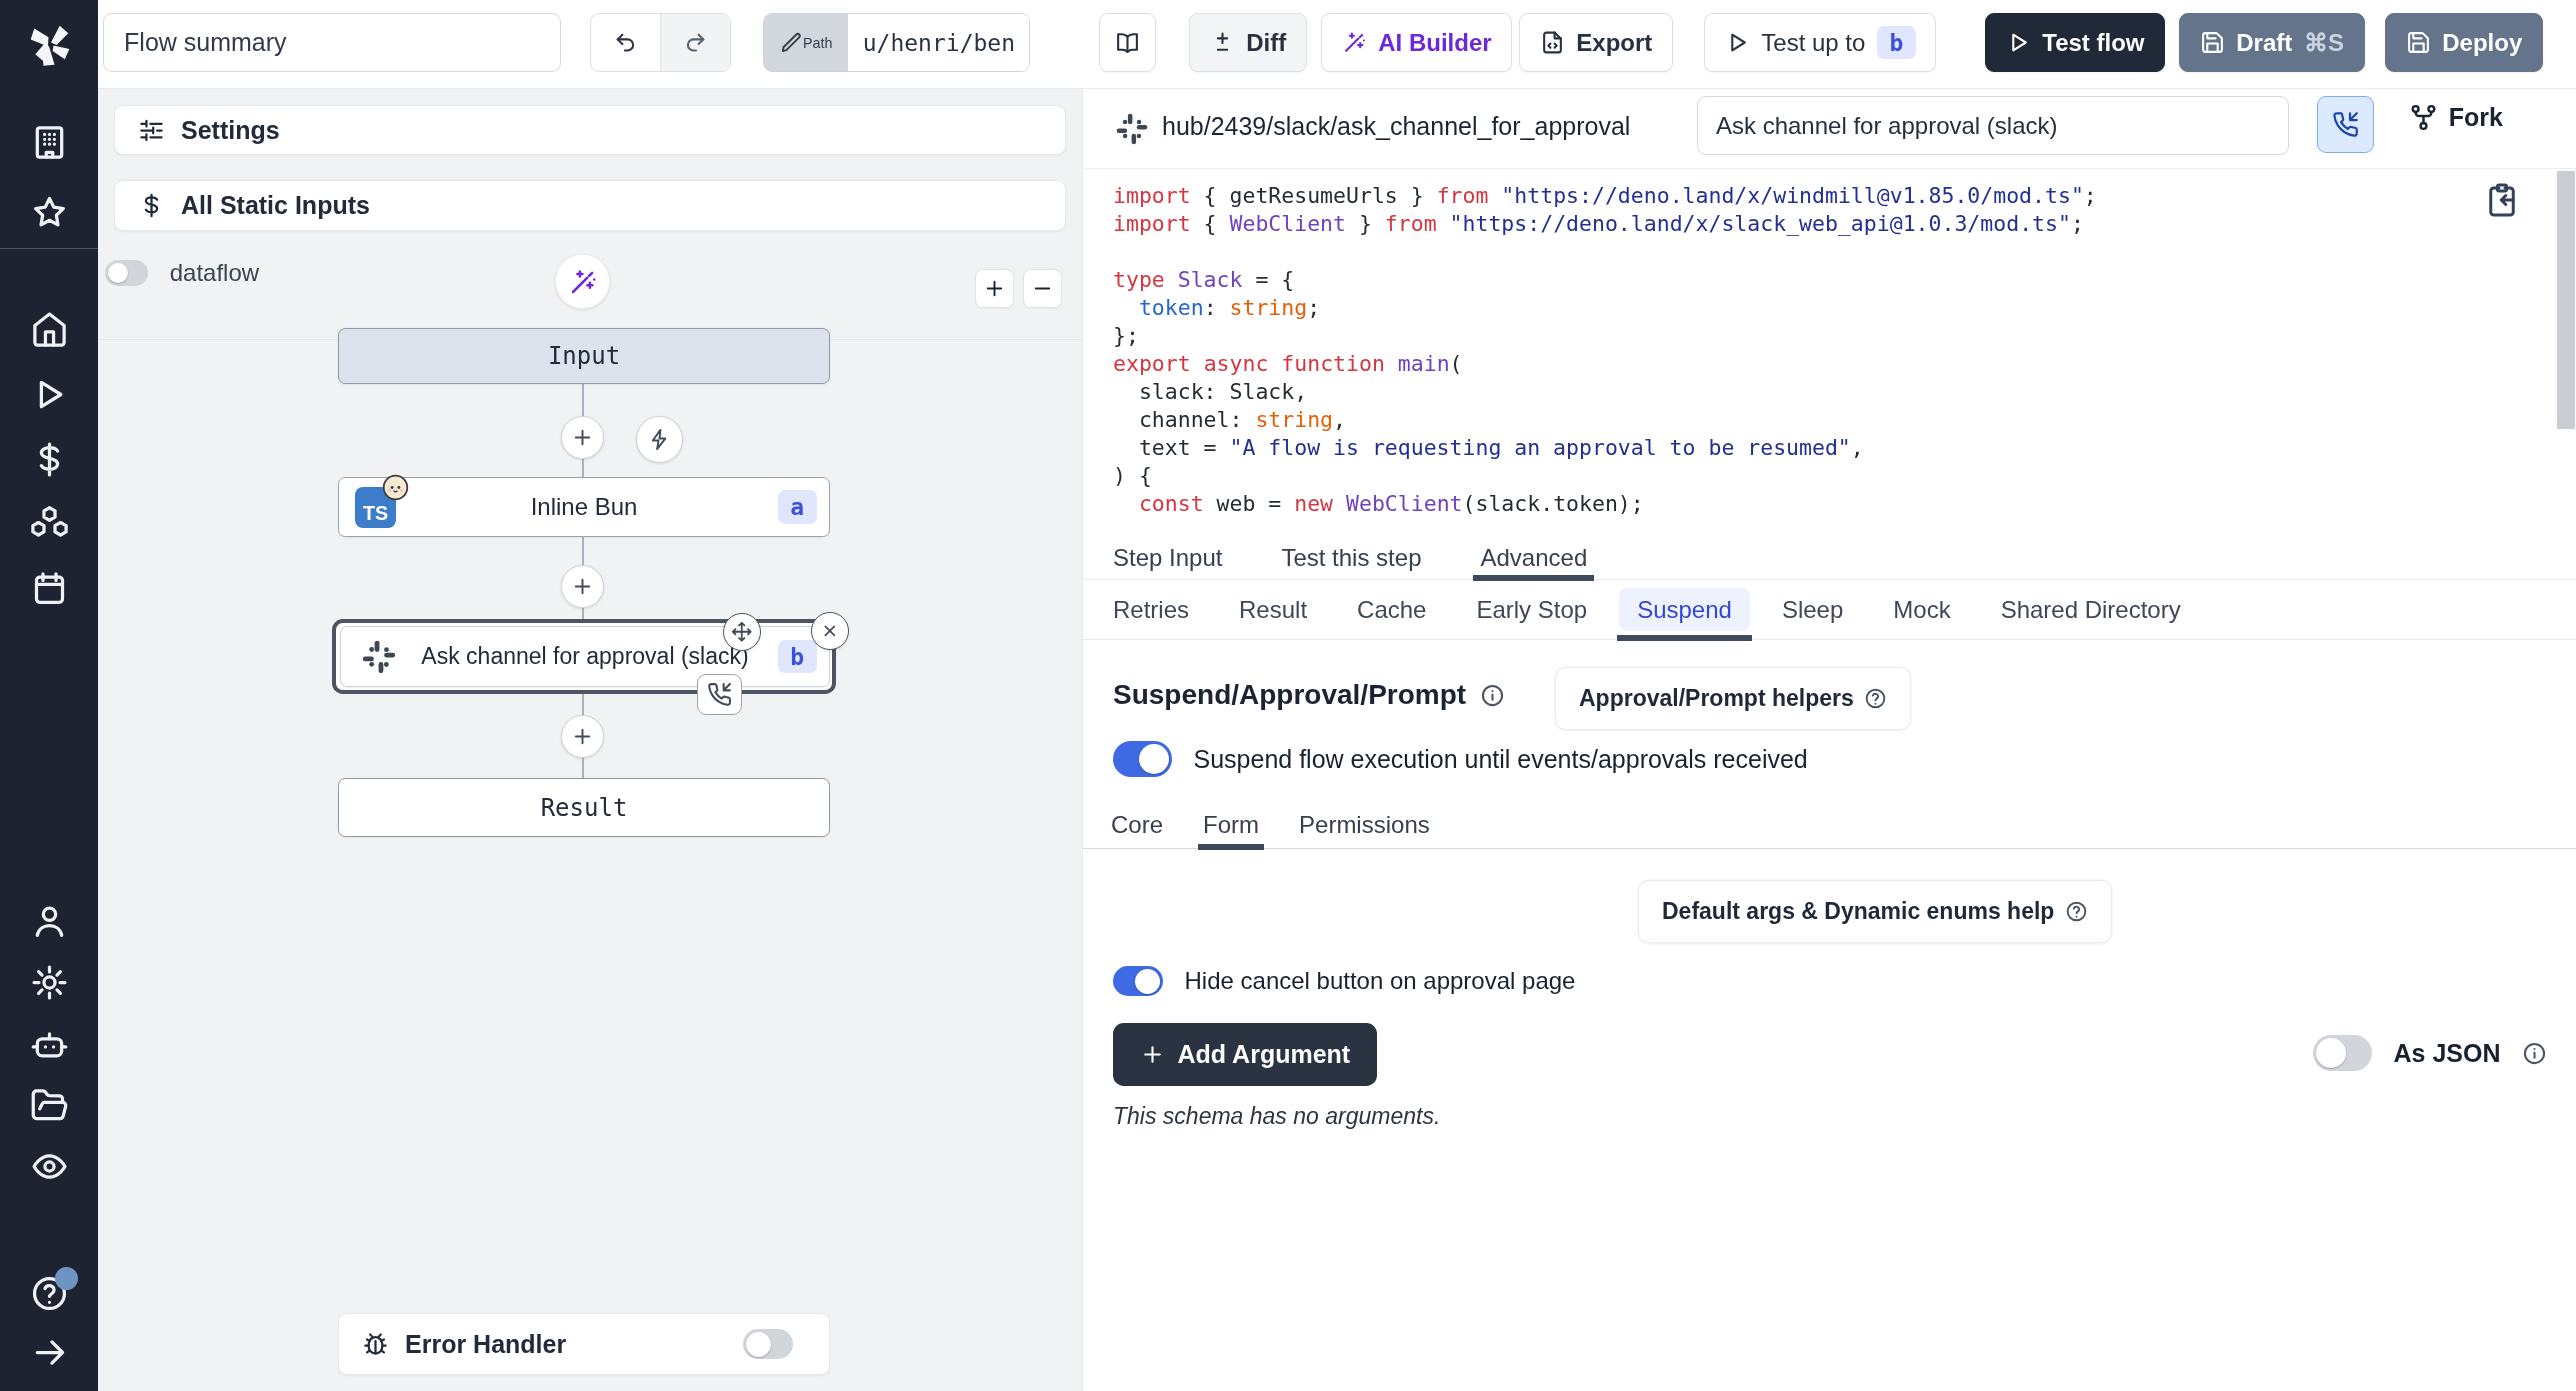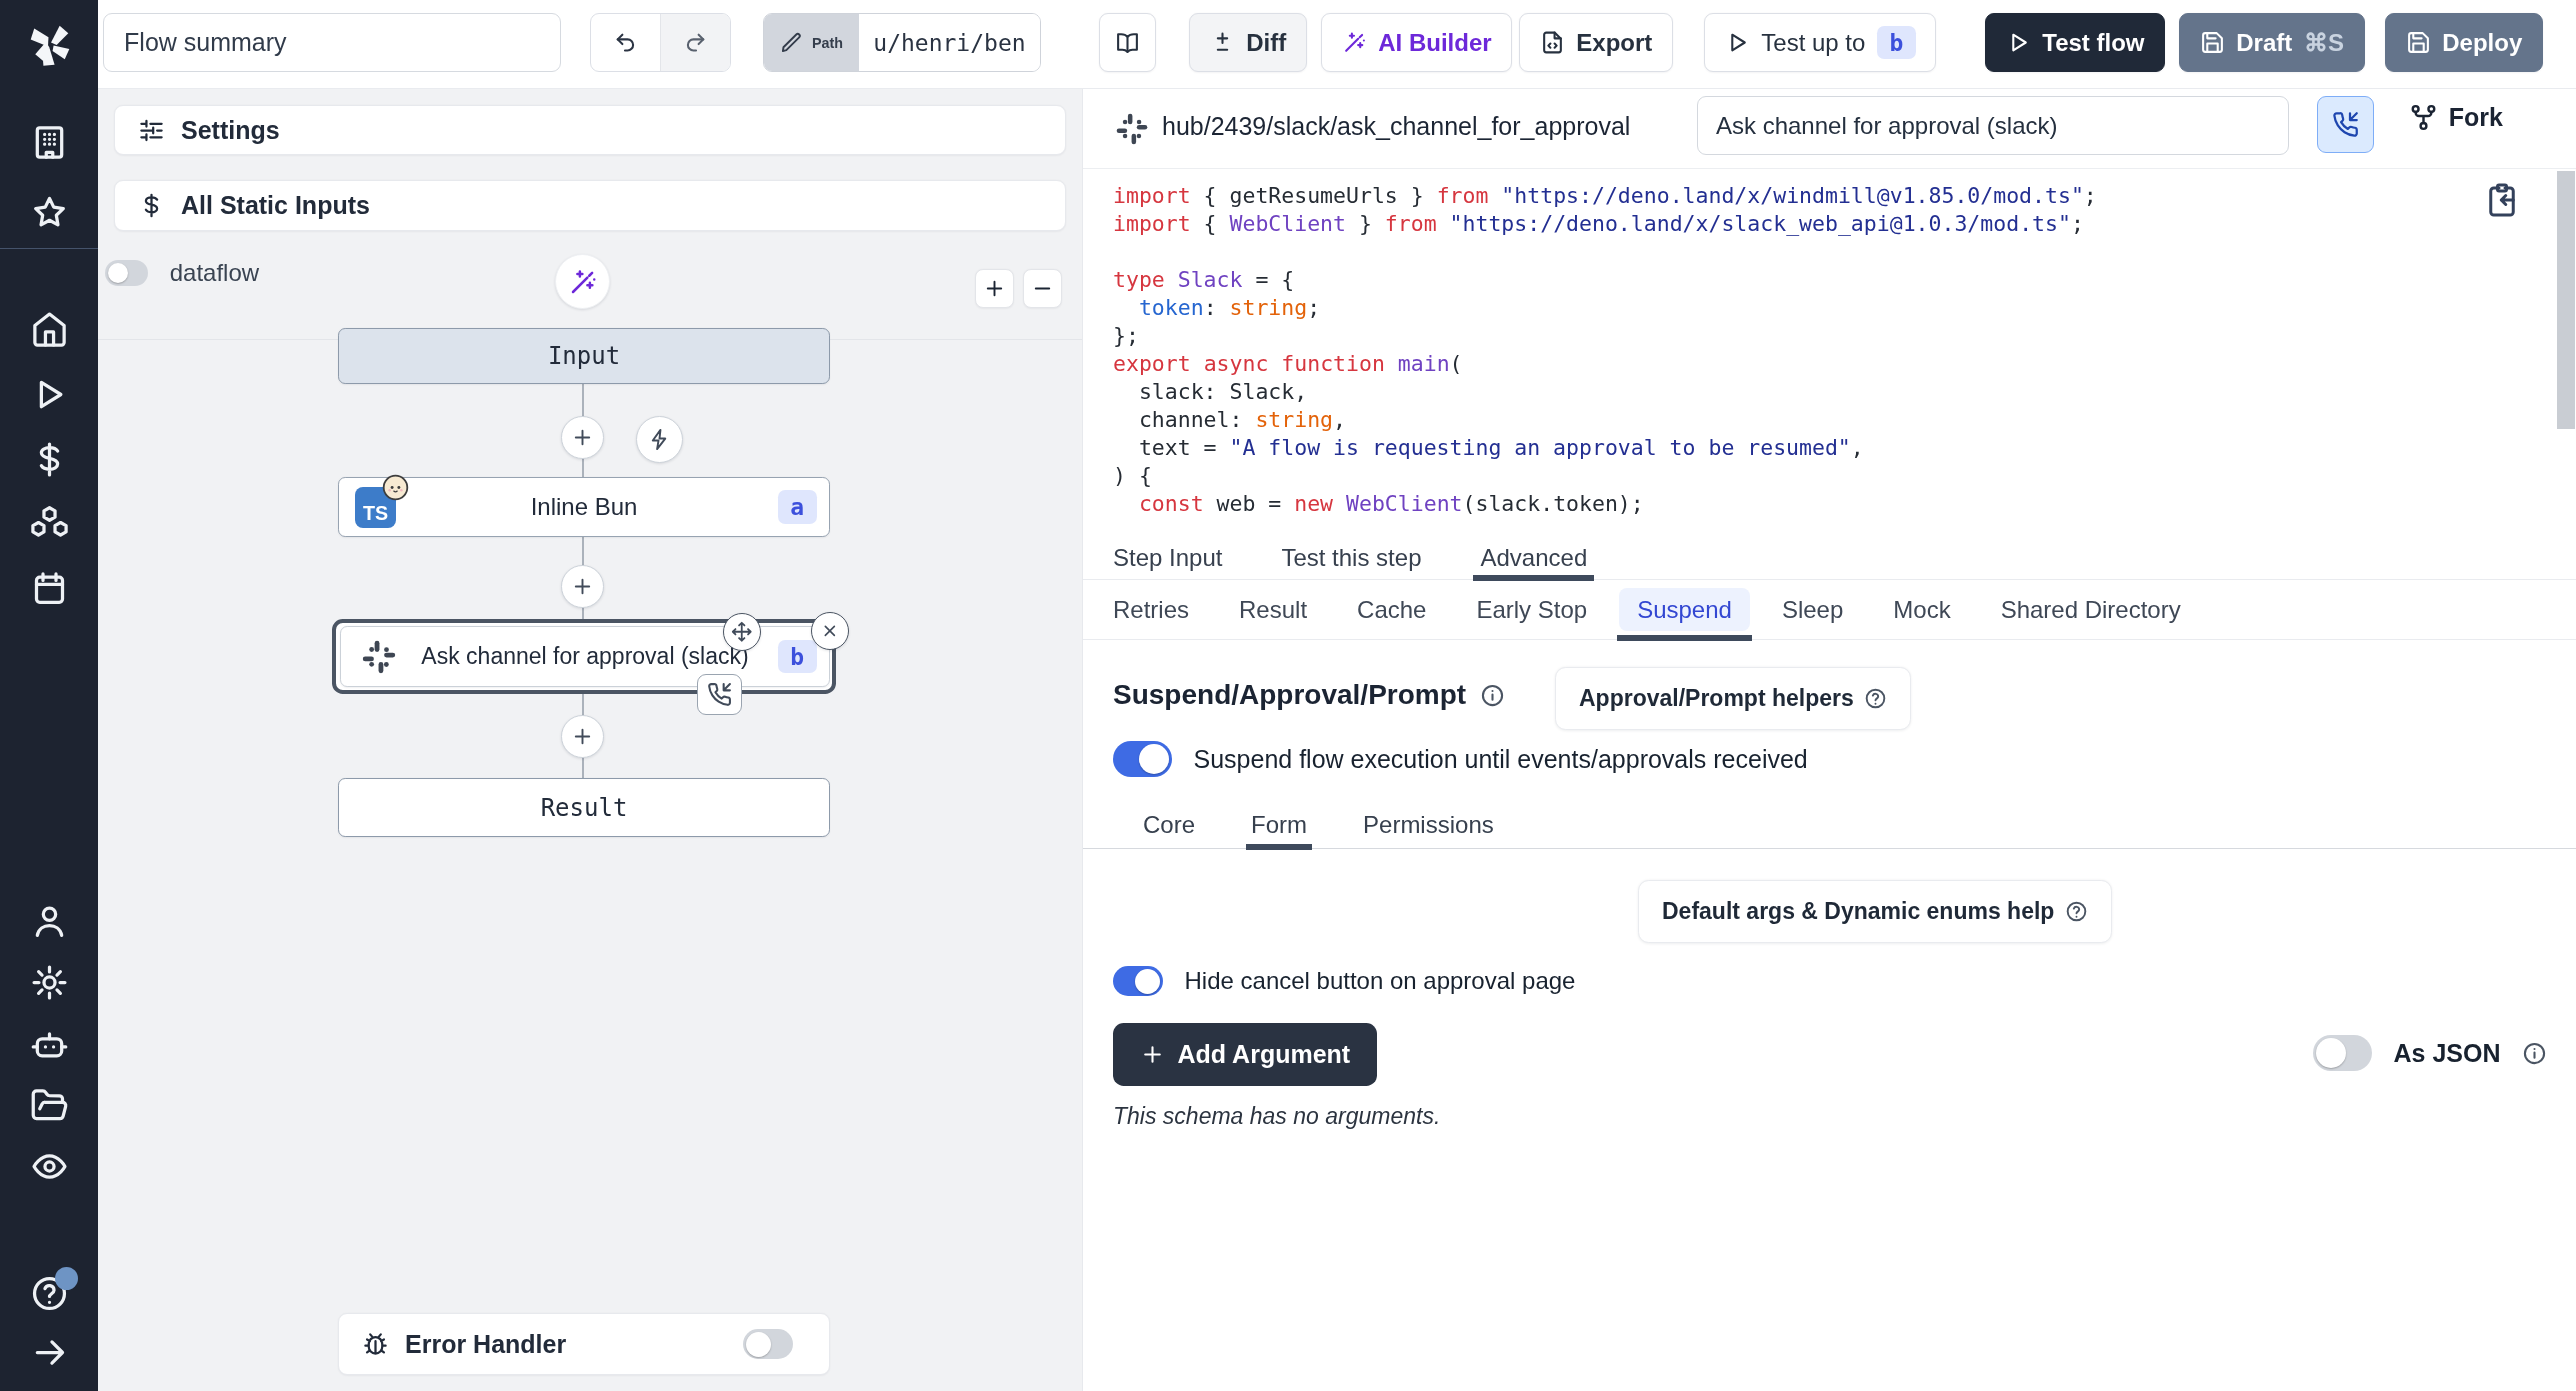--- a/index.html
+++ b/index.html
@@ -27,21 +27,21 @@
   .tb.gray{background:#f3f4f6}
   .tb.purple{color:#6d28d9}
   .kbd{color:#c9d3e0;font-weight:600}
   .summary-input{position:absolute;left:5.4px;top:13.4px;width:458px;height:59px;border:1.8px solid #d6dae0;border-radius:9px;
       padding:0 19.7px;font-size:25px;color:#313b4a;font-family:"Liberation Sans",sans-serif;outline:none;background:#fff}
   .undo-grp{position:absolute;left:492px;top:13.4px;width:141px;height:59px;border:1.8px solid #dcdfe6;border-radius:9px;
       display:flex;overflow:hidden;background:#fff}
   .undo-grp>div{flex:1;display:flex;align-items:center;justify-content:center}
   .undo-grp .redo{background:#f2f3f5;border-left:1.8px solid #e3e5e9;color:#59616e}
   .path-grp{position:absolute;left:665px;top:13.4px;height:59px;display:flex;border:1.8px solid #cfd3da;border-radius:9px;overflow:hidden}
-  .path-grp .seg1{display:flex;align-items:center;gap:9px;background:#d2d6dd;padding:0 16px;font-weight:700;color:#353e4c}
+  .path-grp .seg1{display:flex;align-items:center;background:#d2d6dd;padding:0 16px;font-weight:400;color:#353e4c}
   .path-grp .seg2{display:flex;align-items:center;background:#fff;padding:0 14.3px;
       font-family:"DejaVu Sans Mono",monospace;font-size:23px;color:#2a3342}
   .badge{background:#dfe6fd;color:#3c50dc;font-family:"DejaVu Sans Mono",monospace;font-weight:bold;
       font-size:23px;border-radius:7.2px;padding:3.6px 12.5px}
 
   
   .flow{position:absolute;left:98px;top:89px;width:984px;bottom:0;background:#f1f2f4}
   .fcard{position:absolute;left:16px;width:952px;background:#fff;border:1.8px solid #e7e9ed;border-radius:9px;
       display:flex;align-items:center;gap:16px;padding:0 23px;font-size:25px;font-weight:700;color:#222b3a;
       box-shadow:0 0.9px 1.8px rgba(16,24,40,.05)}
@@ -96,22 +96,22 @@
   .subrow .tab.active .pill{background:#edf2fe;border-radius:8px;padding:7.2px 18px;margin:0 -18px}
   .subrow .tab.active::after{content:"";position:absolute;left:-19.7px;right:-19.7px;bottom:-1.8px;height:6.3px;background:#3e4a5c}
 
   .sheading{position:absolute;left:30px;top:590px;display:flex;align-items:center;gap:14.3px;font-size:28px;font-weight:700;color:#1b2433}
   .helper-btn{position:absolute;left:472px;top:578px;height:63px;border:1.8px solid #e9ebef;border-radius:10.7px;background:#fff;
       display:flex;align-items:center;gap:10.7px;padding:0 23px;font-size:23px;font-weight:600;color:#1f2937;
       box-shadow:0 0.9px 2.7px rgba(16,24,40,.07)}
   .trow{position:absolute;display:flex;align-items:center;gap:21.5px}
   .trow .lbl{font-size:25px;color:#18222f}
 
-  .corerow{position:absolute;left:0;top:713px;width:100%;height:47px;display:flex;align-items:center;gap:56px;
-      padding-left:60px;font-size:24px;color:#37404e;border-bottom:1.8px solid #d6d9de}
+  .corerow{position:absolute;left:0;top:713px;width:100%;height:47px;display:flex;align-items:center;gap:40px;
+      padding-left:28px;font-size:24px;color:#37404e;border-bottom:1.8px solid #d6d9de}
   .corerow .tab{position:relative;height:47px;display:flex;align-items:center}
   .corerow .tab.active::after{content:"";position:absolute;left:-5.4px;right:-5.4px;bottom:-1.8px;height:6.3px;background:#3e4a5c}
 
   .addarg{position:absolute;left:30px;top:934px;height:63px;background:#2a3342;color:#fff;border-radius:10.7px;
       display:flex;align-items:center;gap:12.5px;padding:0 27px;font-size:25px;font-weight:600}
   .schema-note{position:absolute;left:30px;top:1014px;font-style:italic;font-size:23px;color:#2c3440}
   .slack{fill:#3e4653}
 </style>
 </head>
 <body>

